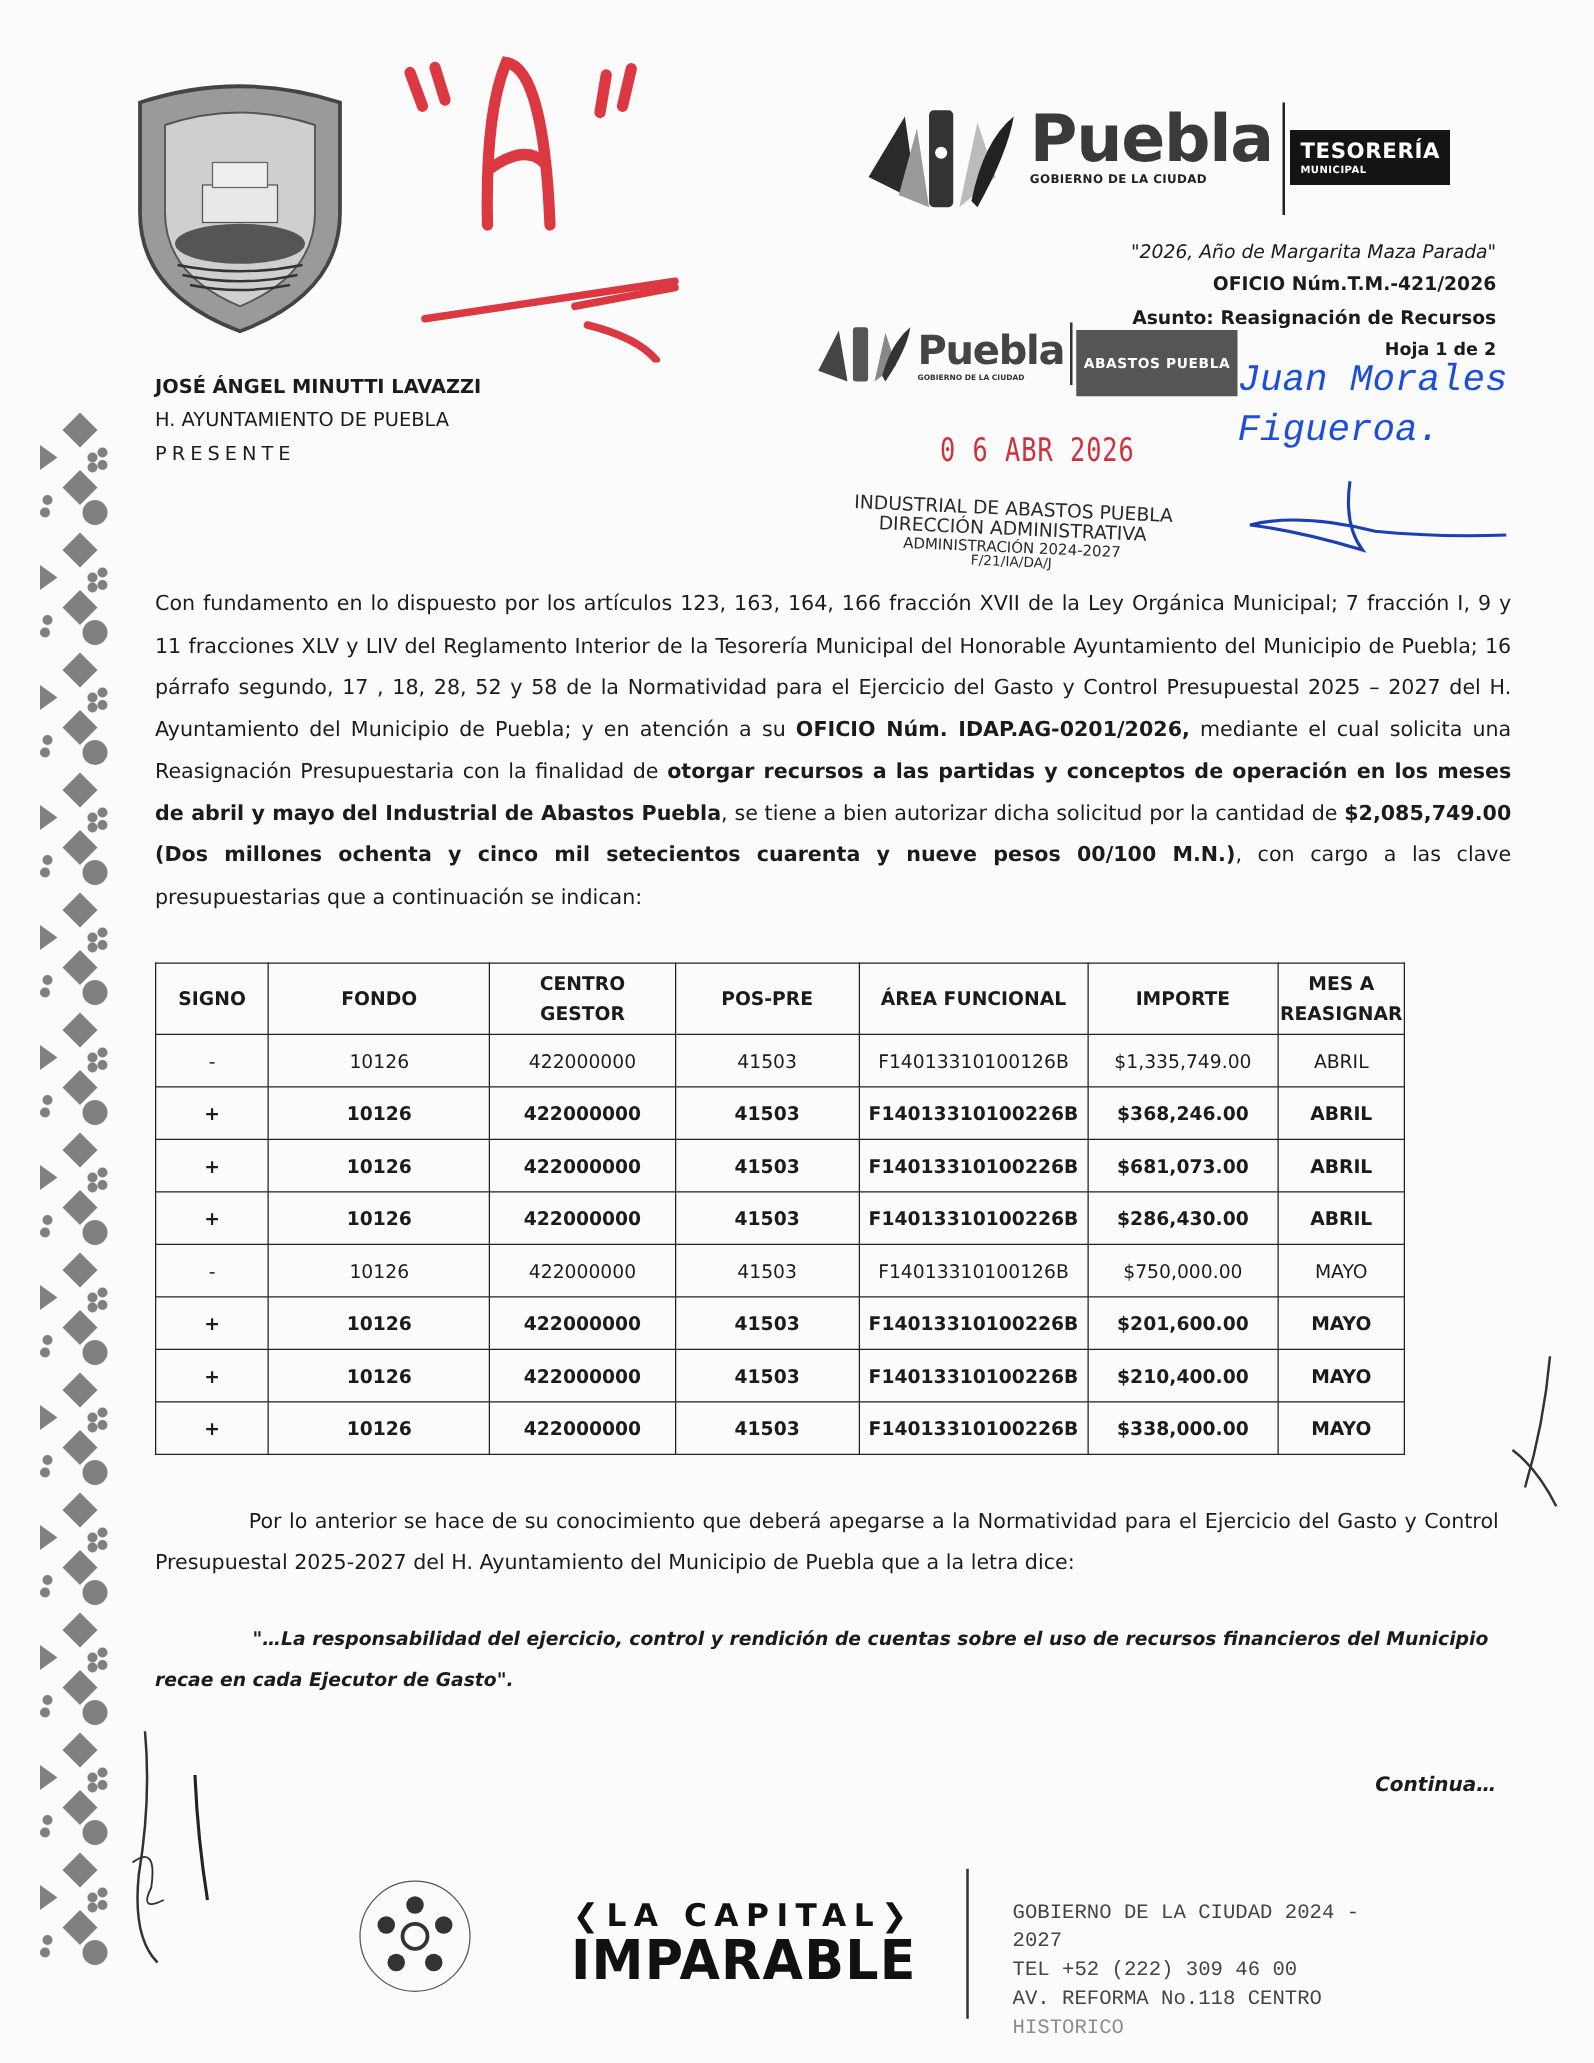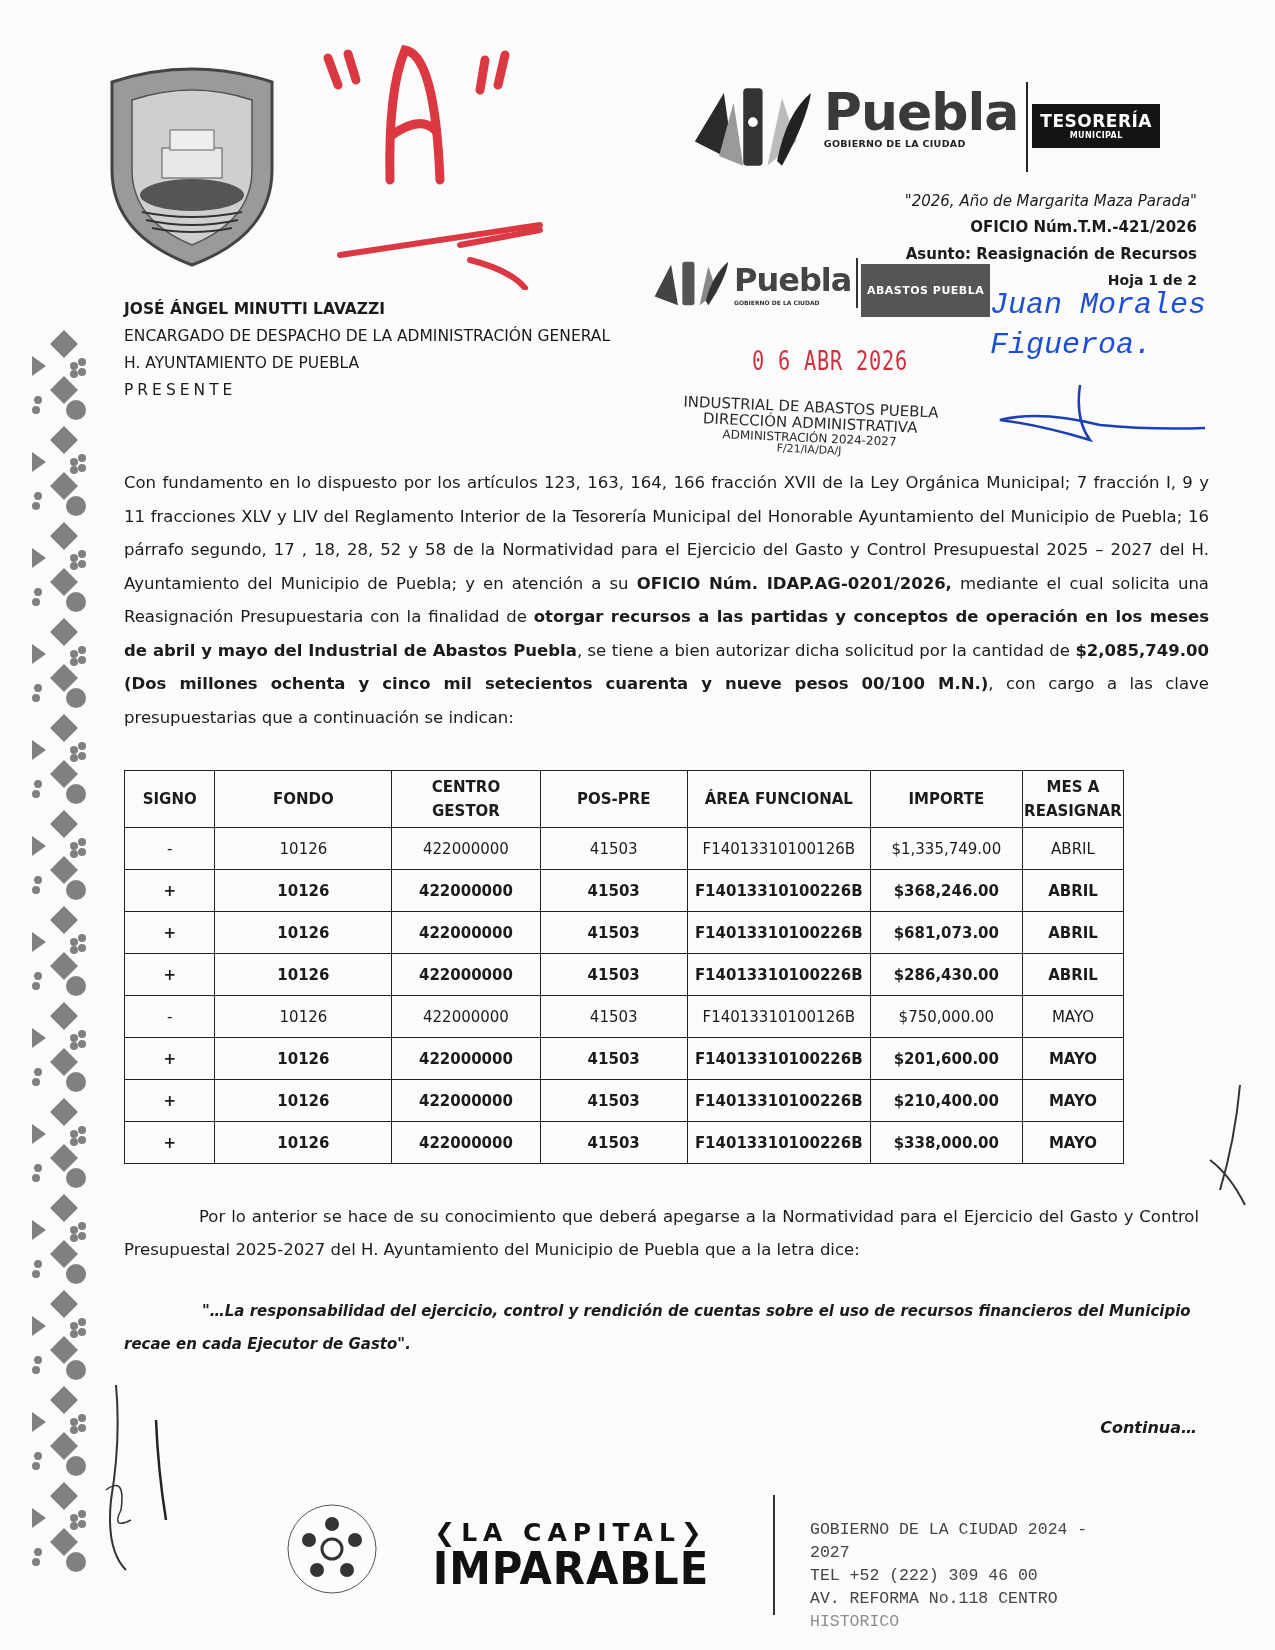--- a/index.html
+++ b/index.html
@@ -64,21 +64,21 @@
   .budget-table th { height: 56px; font-weight: bold; font-size: 15px; line-height: 24px; }
   .budget-table td { height: 41px; }
   .budget-table tr.bold td { font-weight: bold; }
 
   .para2 { left: 124px; top: 1200px; width: 1075px; font-size: 16.5px; line-height: 33px; text-align: justify; text-indent: 75px; }
   .quote { left: 124px; top: 1295px; width: 1075px; font-size: 15px; line-height: 33px; font-weight: bold; font-style: italic; text-indent: 78px; }
   .continua { right: 78px; top: 1418px; font-weight: bold; font-style: italic; font-size: 16px; }
 
   
   .seal-eq { left: 285px; top: 1502px; width: 95px; height: 95px; }
-  .capital { left: 411px; top: 1518px; width: 320px; text-align: center; }
+  .capital { left: 435px; top: 1518px; width: 320px; text-align: center; }
   .capital .c1 { font-weight: bold; font-size: 25px; letter-spacing: 6px; color: #111; }
   .capital .c2 { font-weight: bold; font-size: 44px; color: #111; letter-spacing: 1px; line-height: 44px; transform: scaleX(0.95); }
   .footer-divider { left: 773px; top: 1495px; width: 2px; height: 120px; background: #333; }
   .footer-info { left: 810px; top: 1518px; font-family: "Liberation Mono", monospace; font-size: 16.5px; line-height: 23px; color: #444; width: 320px; height: 112px; overflow: hidden; }
 
   .init-marks { left: 96px; top: 1380px; width: 90px; height: 200px; }
   .right-mark { left: 1200px; top: 1080px; width: 60px; height: 130px; }
 </style>
 </head>
 <body>
@@ -146,21 +146,21 @@
     <rect x="55" y="5" width="20" height="80" rx="4" fill="#333"></rect>
     <circle cx="65" cy="40" r="5" fill="#fff"></circle>
     <path d="M80 85 L95 15 L110 60 Z" fill="#bbb"></path>
     <path d="M95 85 Q120 40 125 10 Q100 30 90 80 Z" fill="#222"></path>
   </svg>
   <div style="margin-left:8px;">
     <div class="logo-name">Puebla</div>
     <div class="logo-sub" style="margin-top:-4px;">GOBIERNO DE LA CIUDAD</div>
   </div>
   <div style="width:2px;height:90px;background:#222;margin:0 4px 0 8px;"></div>
-  <div class="tes-box" style="margin-top:22px;text-align:center;">
+  <div class="tes-box" style="margin-top:22px;">
     <div class="tes-title">TESORERÍA</div>
     <div class="tes-sub">MUNICIPAL</div>
   </div>
 </div>
 
 <div class="abs year-line">"2026, Año de Margarita Maza Parada"</div>
 <div class="abs oficio">OFICIO Núm.T.M.-421/2026</div>
 <div class="abs asunto">Asunto: Reasignación de Recursos</div>
 <div class="abs hoja">Hoja 1 de 2</div>
 
@@ -193,21 +193,20 @@
   <div>Figueroa.</div>
 </div>
 <div class="abs blue-sig">
   <svg viewBox="0 0 230 80" width="230" height="80">
     <path d="M100 5 Q95 40 110 60 Q60 45 20 40 Q60 30 120 45 Q170 50 225 48" stroke="#1d3fb5" stroke-width="2.5" fill="none"></path>
   </svg>
 </div>
 
 <div class="abs addressee">
   <div class="name">JOSÉ ÁNGEL MINUTTI LAVAZZI</div>
-  <div>ENCARGADO DE DESPACHO DE LA ADMINISTRACIÓN GENERAL</div>
   <div>H. AYUNTAMIENTO DE PUEBLA</div>
   <div class="presente">PRESENTE</div>
 </div>
 
 <div class="abs body-text"><span>Con fundamento en lo dispuesto por los artículos 123, 163, 164, 166 fracción XVII de la Ley Orgánica Municipal; 7 fracción I, 9 y 11 fracciones XLV y LIV del Reglamento Interior de la Tesorería Municipal del Honorable Ayuntamiento del Municipio de Puebla; 16 párrafo segundo, 17 , 18, 28, 52 y 58  de la Normatividad para el Ejercicio del Gasto y Control Presupuestal 2025 – 2027 del H. Ayuntamiento del Municipio de Puebla; y en atención a su </span><b>OFICIO Núm. IDAP.AG-0201/2026,</b><span> mediante el cual solicita una Reasignación Presupuestaria con la finalidad de </span><b>otorgar recursos a las partidas y conceptos de operación en los meses de abril y mayo del Industrial de Abastos Puebla</b><span>, se tiene a bien autorizar dicha solicitud por la cantidad de </span><b>$2,085,749.00 (Dos millones ochenta y cinco mil setecientos cuarenta y nueve pesos 00/100 M.N.)</b><span>, con cargo a las clave presupuestarias que a continuación se indican:</span></div>
 
 <table class="abs budget-table">
   <thead>
     <tr>
       <th style="width:90px">SIGNO</th>

